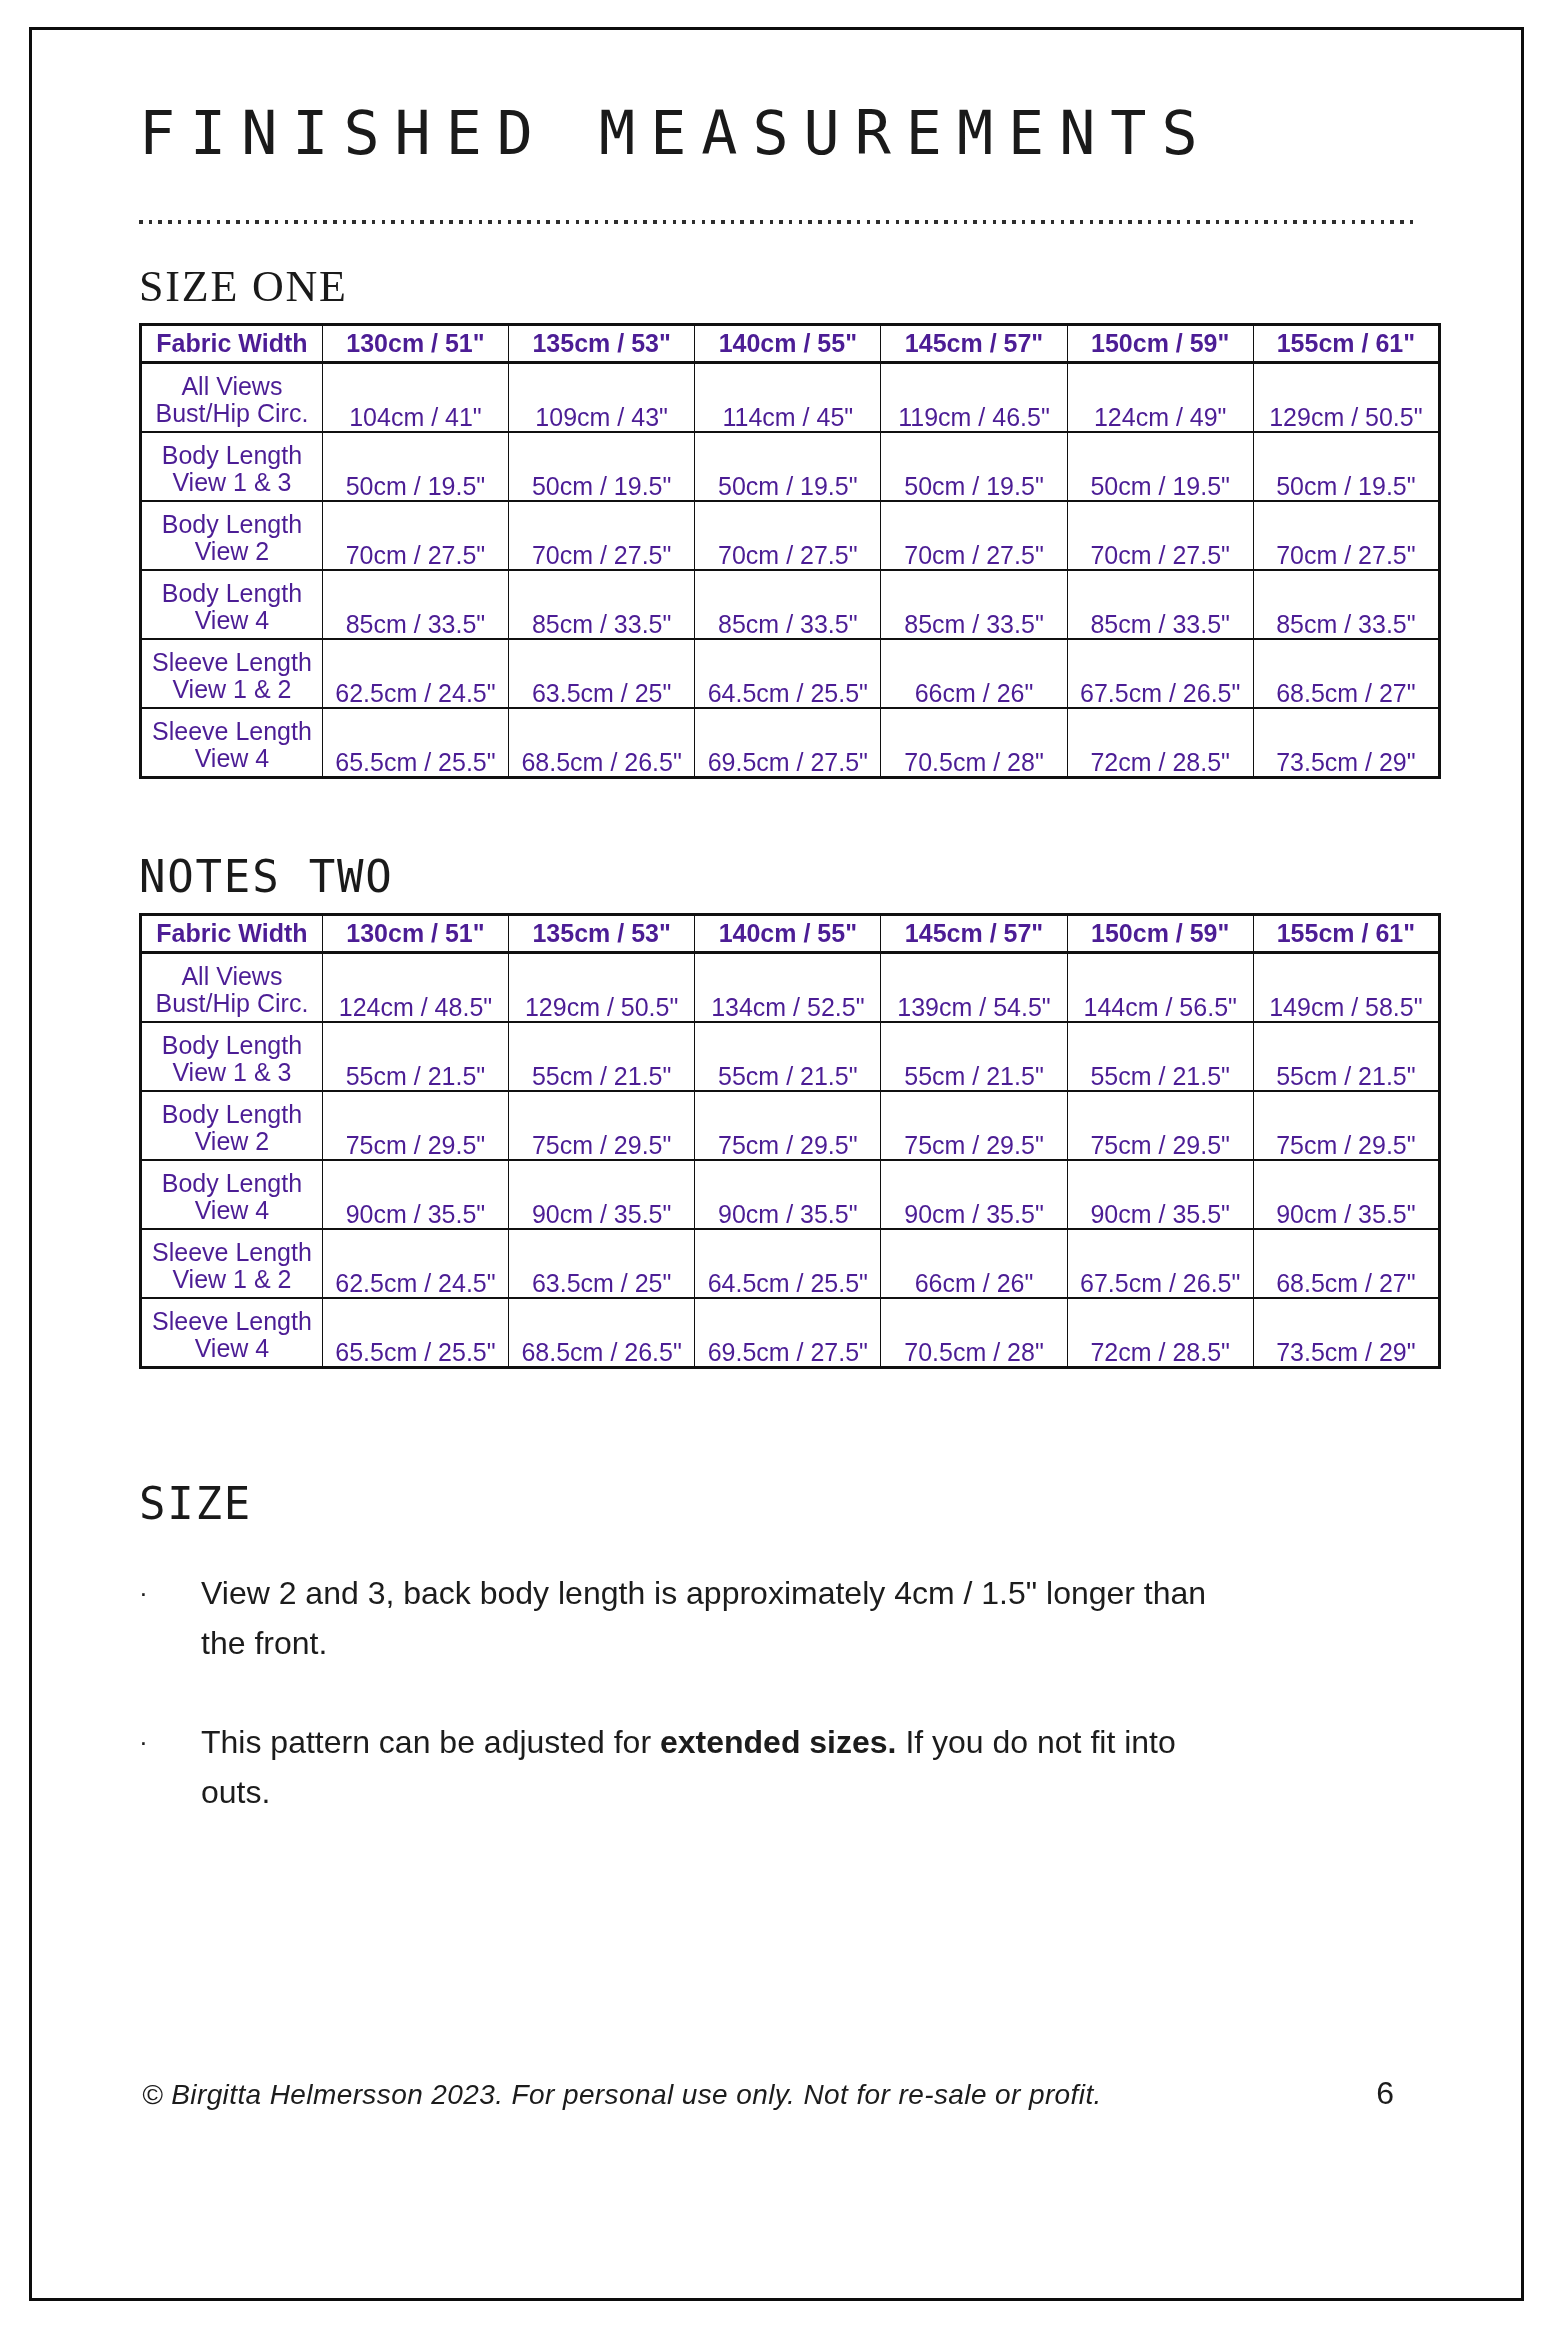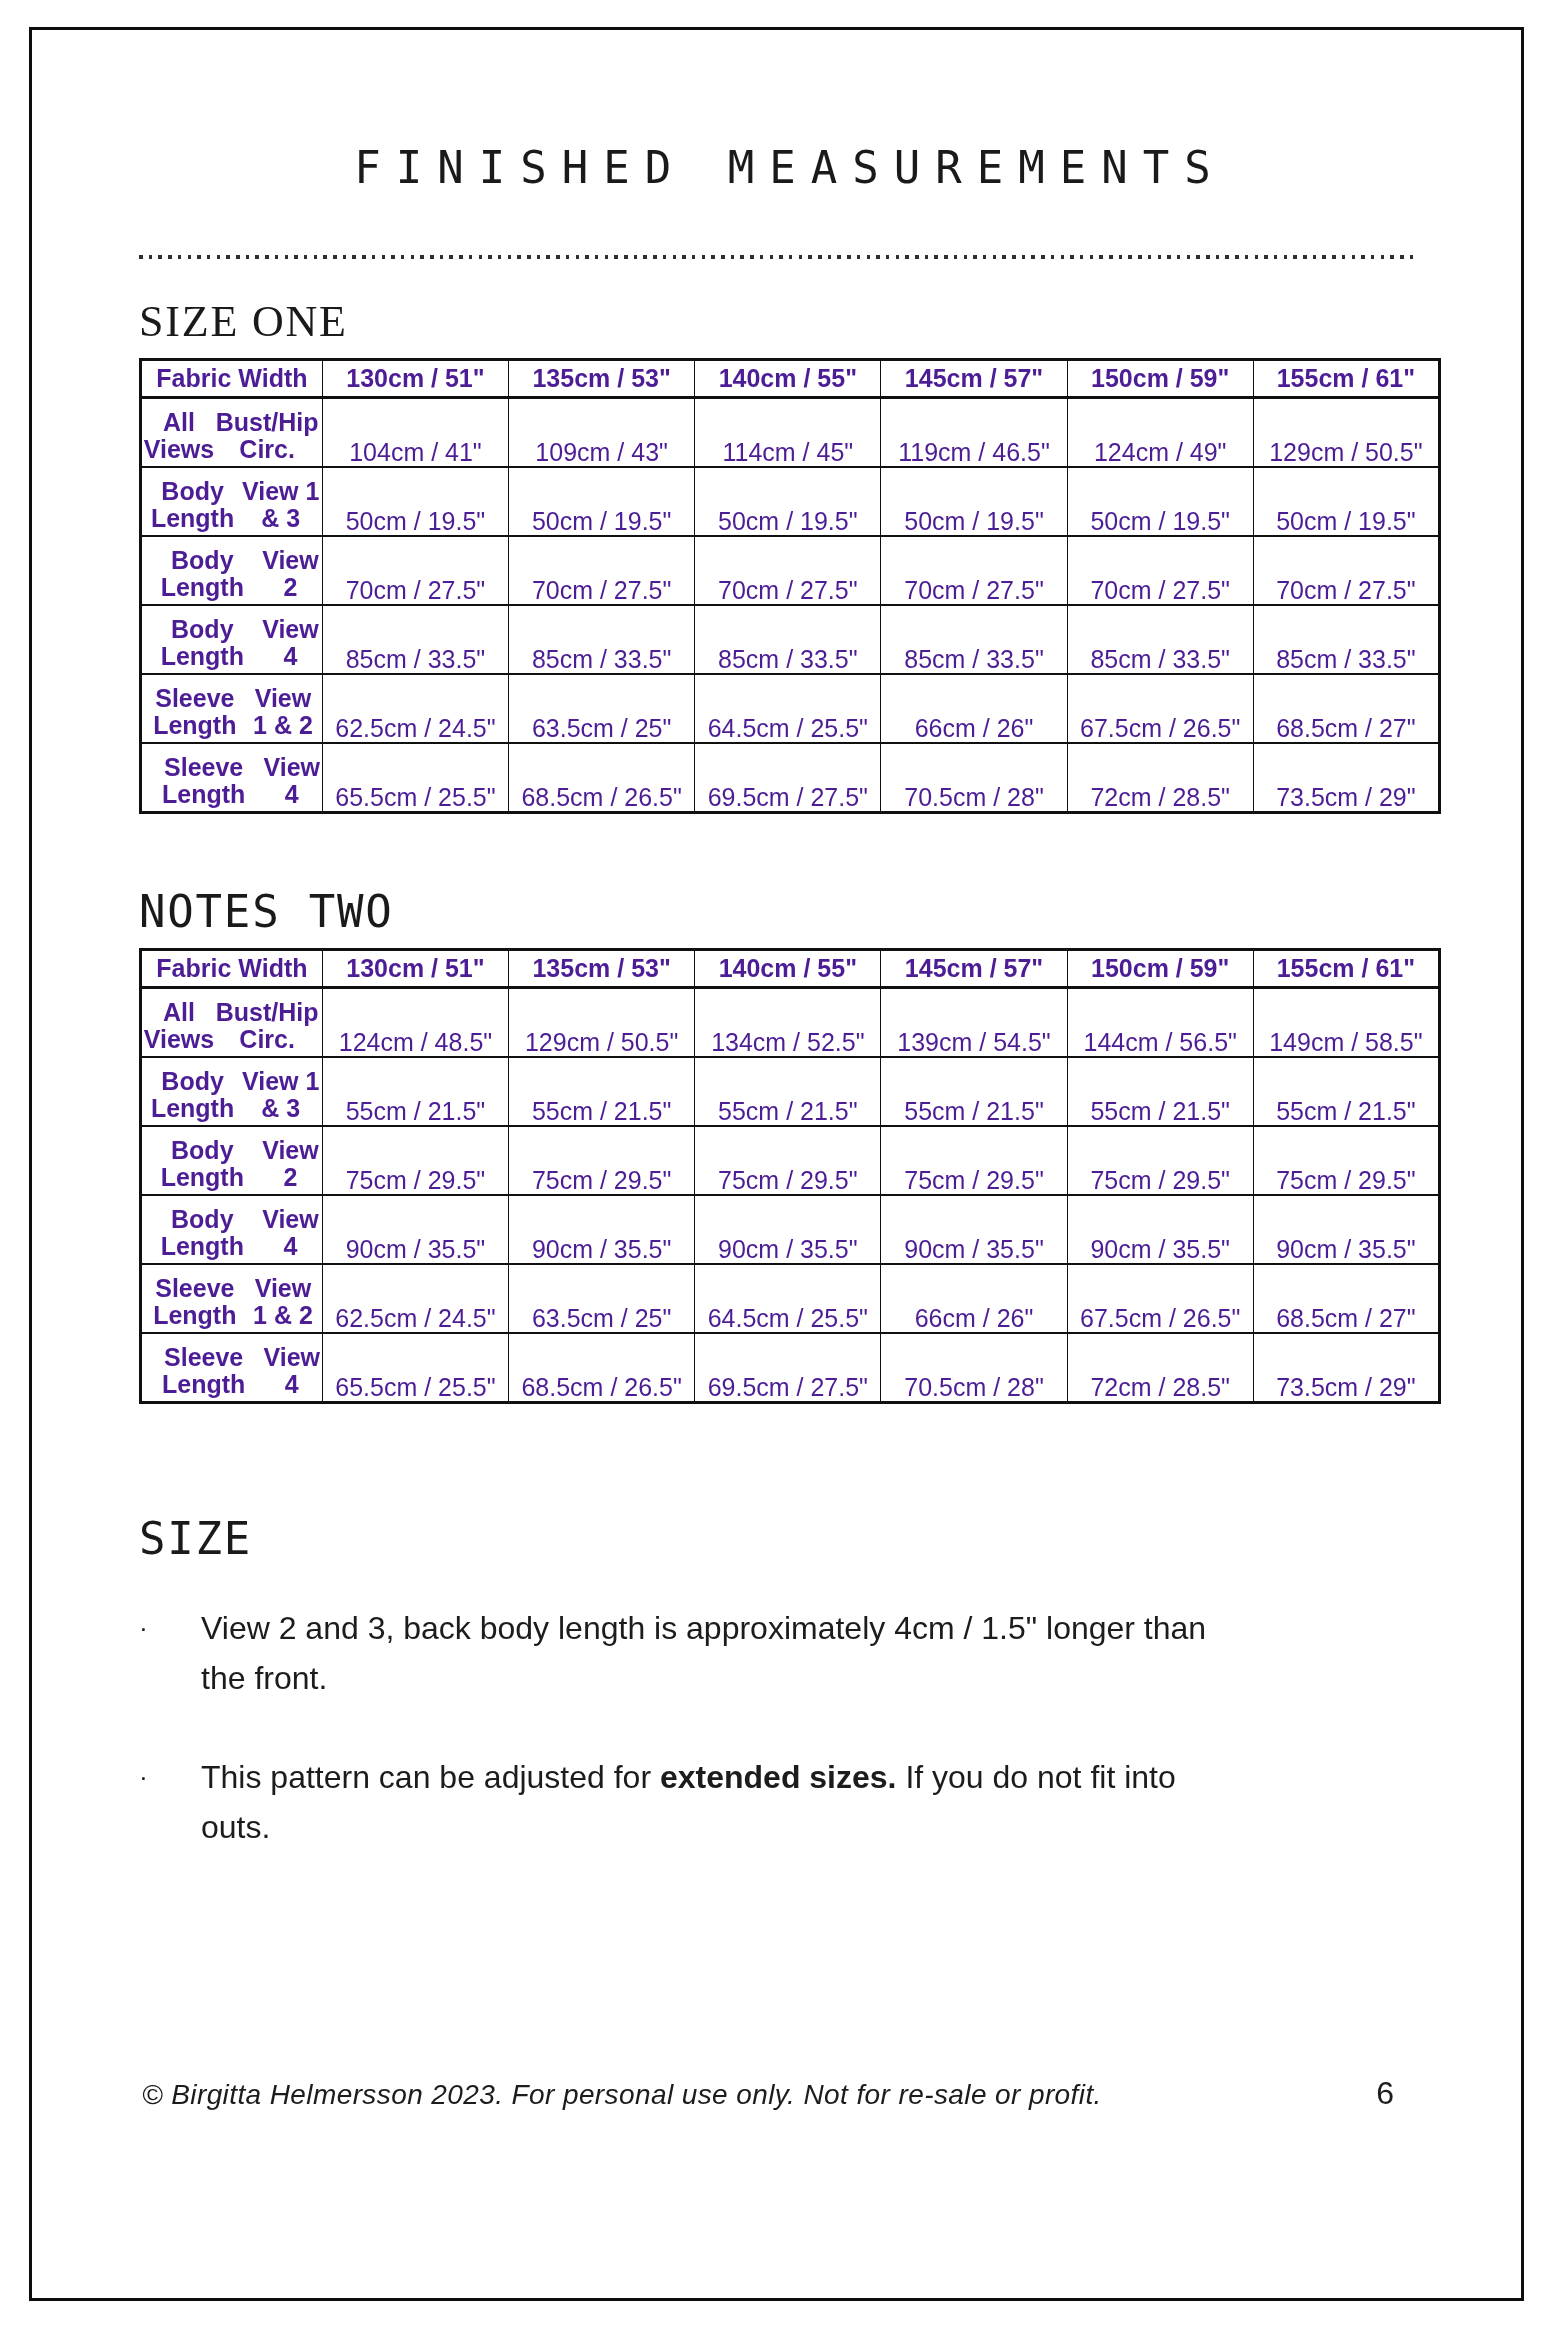--- a/index.html
+++ b/index.html
@@ -21,29 +21,28 @@
     border: 3.5px solid #0d0d0d;
     background: #ffffff;
   }
   .content {
     position: absolute;
     inset: 0;
     padding-left: 107px;
     padding-right: 80px;
   }
   h1.doc-title {
-    margin: 108px 0 0 0;
+    margin: 73px 0 0 0;
     font-family: "DejaVu Sans Mono", "Liberation Mono", monospace;
     font-weight: normal;
-    font-size: 44px;
+    font-size: 60px;
     line-height: 60px;
     letter-spacing: 15px;
     color: #1a1a1a;
     white-space: nowrap;
-    text-align: center;
   }
   .dotted {
     margin-top: 57px;
     height: 4.4px;
     width: 1279px;
     background-image: repeating-linear-gradient(to right, #2e2e2e 0 3.5px, transparent 3.5px 9.7px);
   }
   h2.sec-heading {
     font-family: "DejaVu Sans Mono", "Liberation Mono", monospace;
     font-weight: normal;
@@ -76,26 +75,26 @@
   table.meas-table col.label-col { width: 14%; }
   table.meas-table thead th {
     height: 35px;
     font-weight: bold;
     font-size: 25px;
     border-bottom-width: 3.5px;
   }
   table.meas-table tbody td { height: 67px; vertical-align: bottom; }
   td.row-label .lblwrap {
     display: flex;
+    flex-direction: column;
     justify-content: center;
     height: 60px;
     padding: 2.7px 1.8px 3.5px 1.8px;
     box-sizing: border-box;
     line-height: 27px;
-    font-weight: bold;
   }
   td.val-cell { padding-bottom: 6.2px; line-height: 26.5px; }
 
   .notes-list { margin-top: 42px; }
   .note-item {
     display: flex;
     margin-bottom: 49px;
     font-size: 32px;
     line-height: 50px;
     color: #1c1c1c;

